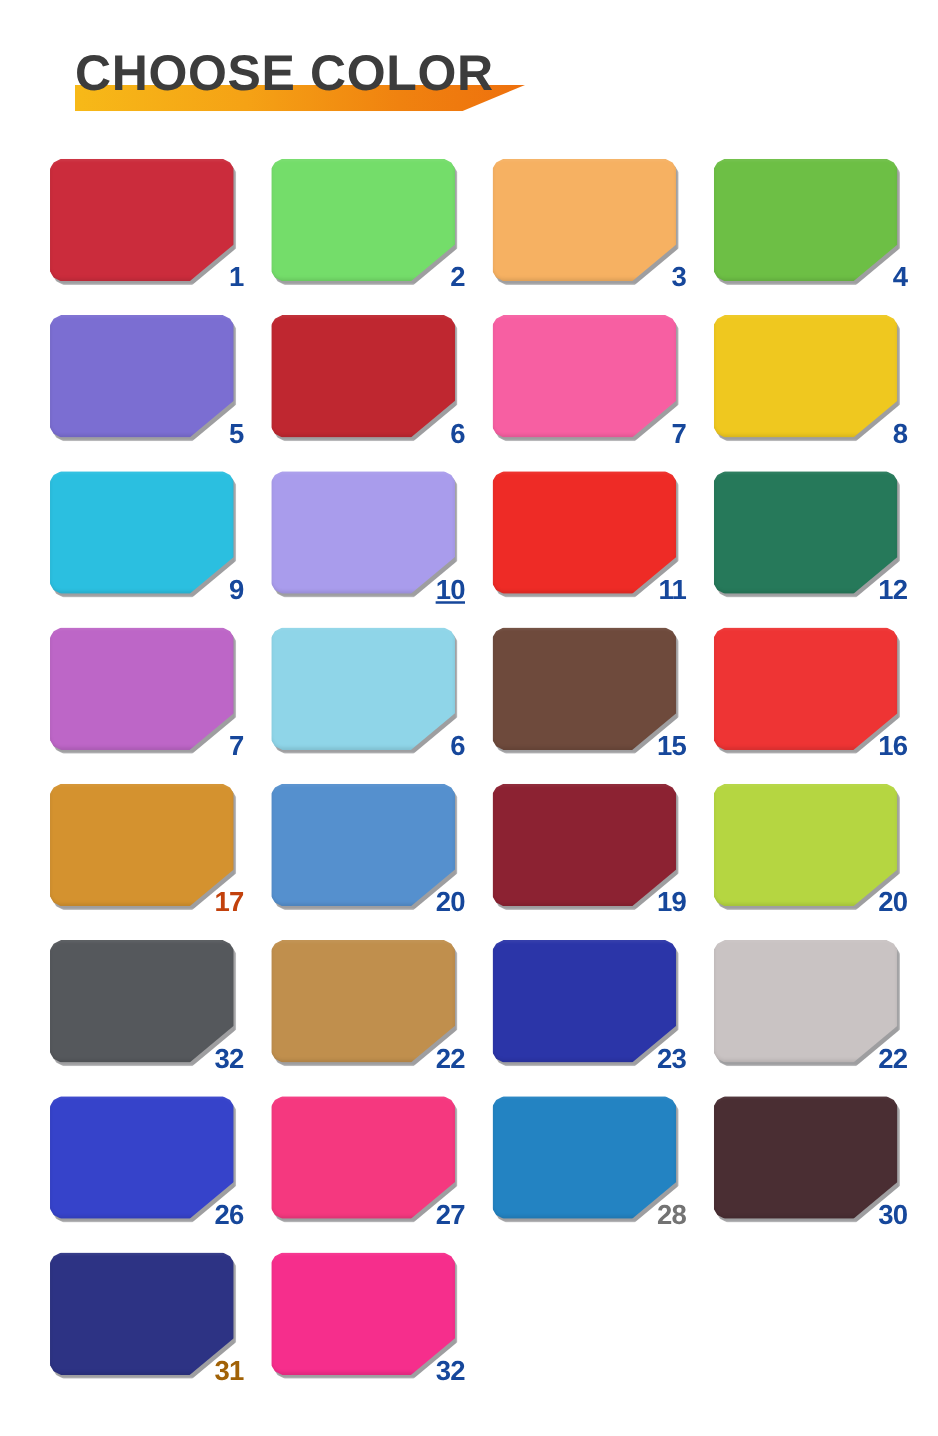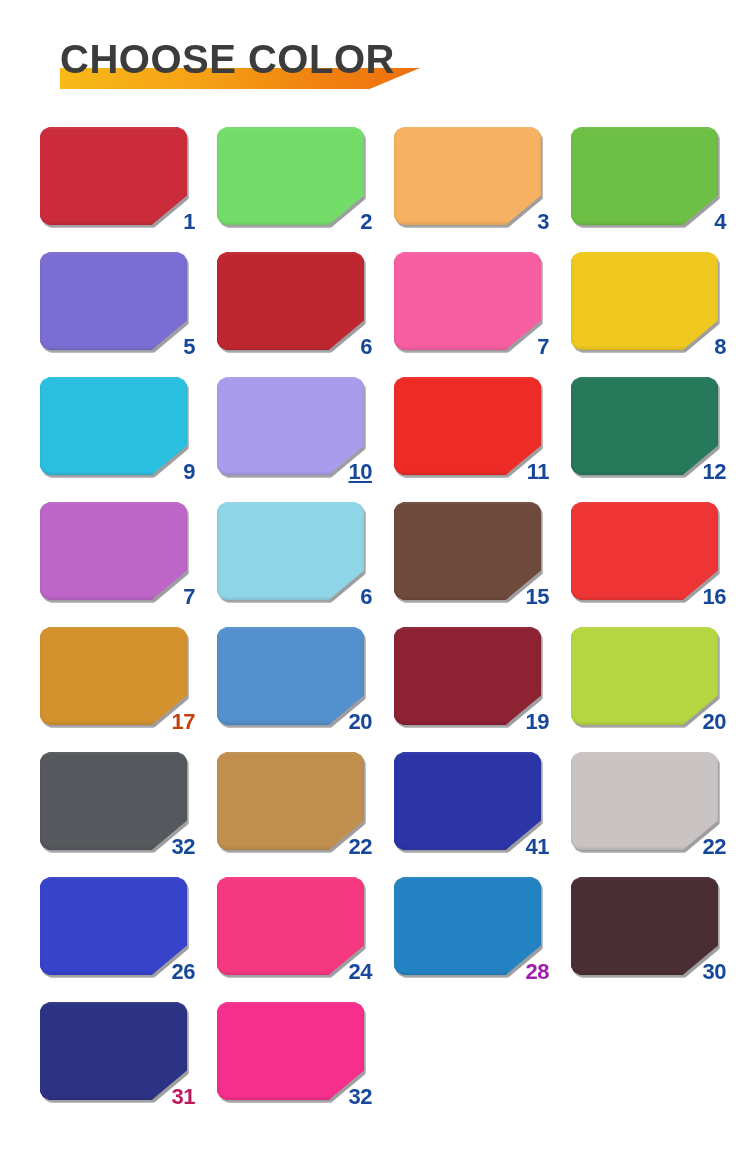--- a/index.html
+++ b/index.html
@@ -219,50 +219,50 @@
       <div class="swatch-number" style="color: rgb(22, 71, 155);">32</div>
     </div>
     <div class="swatch-cell">
       <div class="swatch-shadow"></div>
       <div class="swatch-chip" style="background: rgb(192, 143, 77);"></div>
       <div class="swatch-number" style="color: rgb(22, 71, 155);">22</div>
     </div>
     <div class="swatch-cell">
       <div class="swatch-shadow"></div>
       <div class="swatch-chip" style="background: rgb(43, 53, 168);"></div>
-      <div class="swatch-number" style="color: rgb(22, 71, 155);">41</div>
+      <div class="swatch-number" style="color: rgb(22, 71, 155);">23</div>
     </div>
     <div class="swatch-cell">
       <div class="swatch-shadow"></div>
       <div class="swatch-chip" style="background: rgb(201, 195, 195);"></div>
       <div class="swatch-number" style="color: rgb(22, 71, 155);">22</div>
     </div>
     <div class="swatch-cell">
       <div class="swatch-shadow"></div>
       <div class="swatch-chip" style="background: rgb(54, 67, 202);"></div>
       <div class="swatch-number" style="color: rgb(22, 71, 155);">26</div>
     </div>
     <div class="swatch-cell">
       <div class="swatch-shadow"></div>
       <div class="swatch-chip" style="background: rgb(245, 56, 127);"></div>
-      <div class="swatch-number" style="color: rgb(22, 71, 155);">24</div>
+      <div class="swatch-number" style="color: rgb(22, 71, 155);">27</div>
     </div>
     <div class="swatch-cell">
       <div class="swatch-shadow"></div>
       <div class="swatch-chip" style="background: rgb(35, 131, 194);"></div>
-      <div class="swatch-number" style="color: #a21caf;">28</div>
+      <div class="swatch-number" style="color: #737373;">28</div>
     </div>
     <div class="swatch-cell">
       <div class="swatch-shadow"></div>
       <div class="swatch-chip" style="background: rgb(74, 46, 51);"></div>
       <div class="swatch-number" style="color: rgb(22, 71, 155); margin-left: 48px;">30</div>
     </div>
     <div class="swatch-cell">
       <div class="swatch-shadow"></div>
       <div class="swatch-chip" style="background: rgb(45, 51, 132);"></div>
-      <div class="swatch-number" style="color: #be185d;">31</div>
+      <div class="swatch-number" style="color: #a16207;">31</div>
     </div>
     <div class="swatch-cell">
       <div class="swatch-shadow"></div>
       <div class="swatch-chip" style="background: rgb(246, 46, 140);"></div>
       <div class="swatch-number" style="color: rgb(22, 71, 155);">32</div>
     </div>
   </div>
 
 </body></html>

